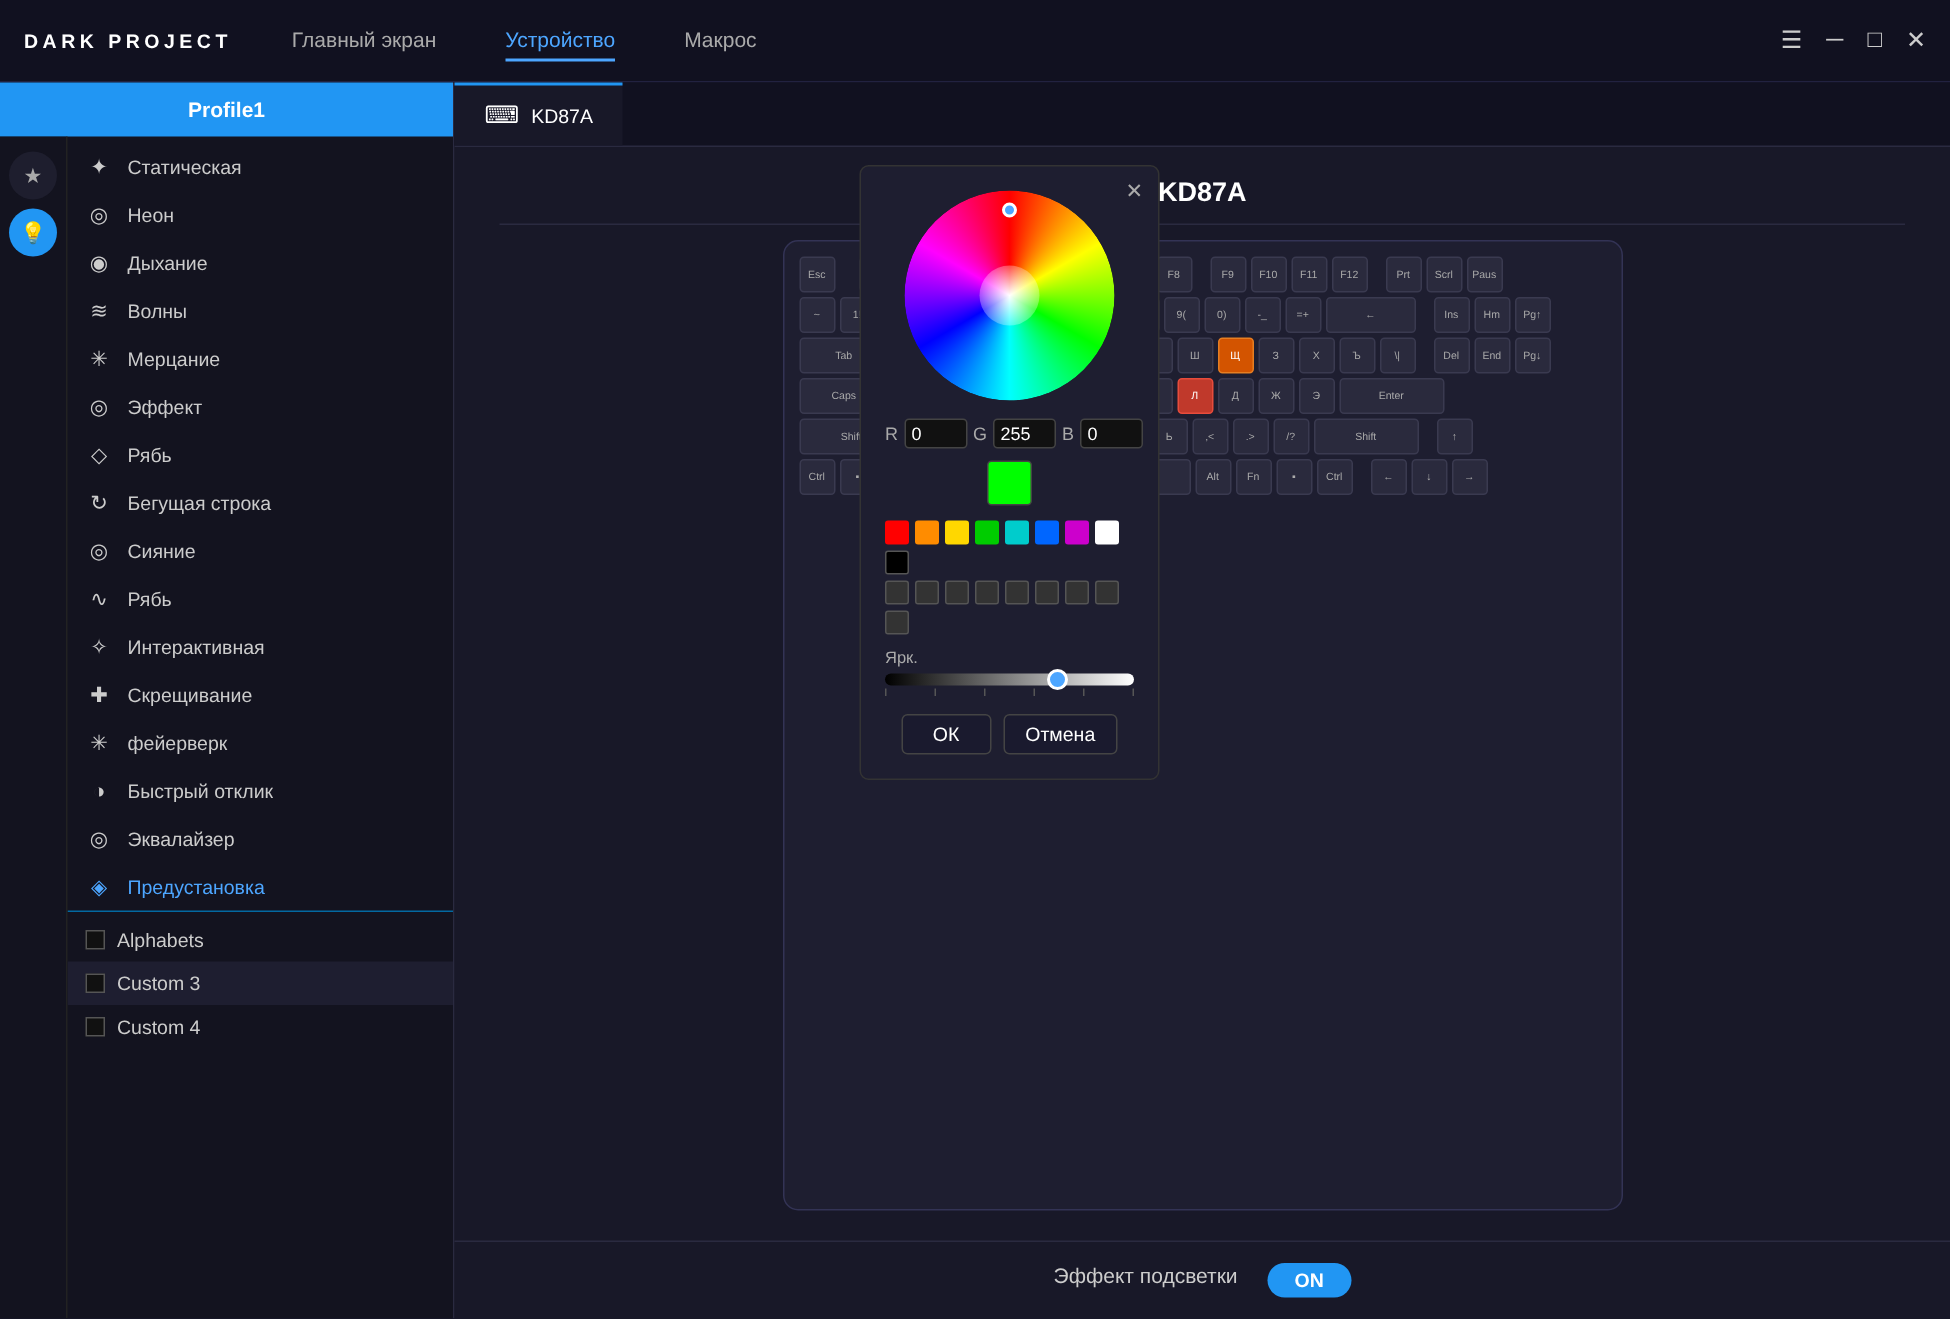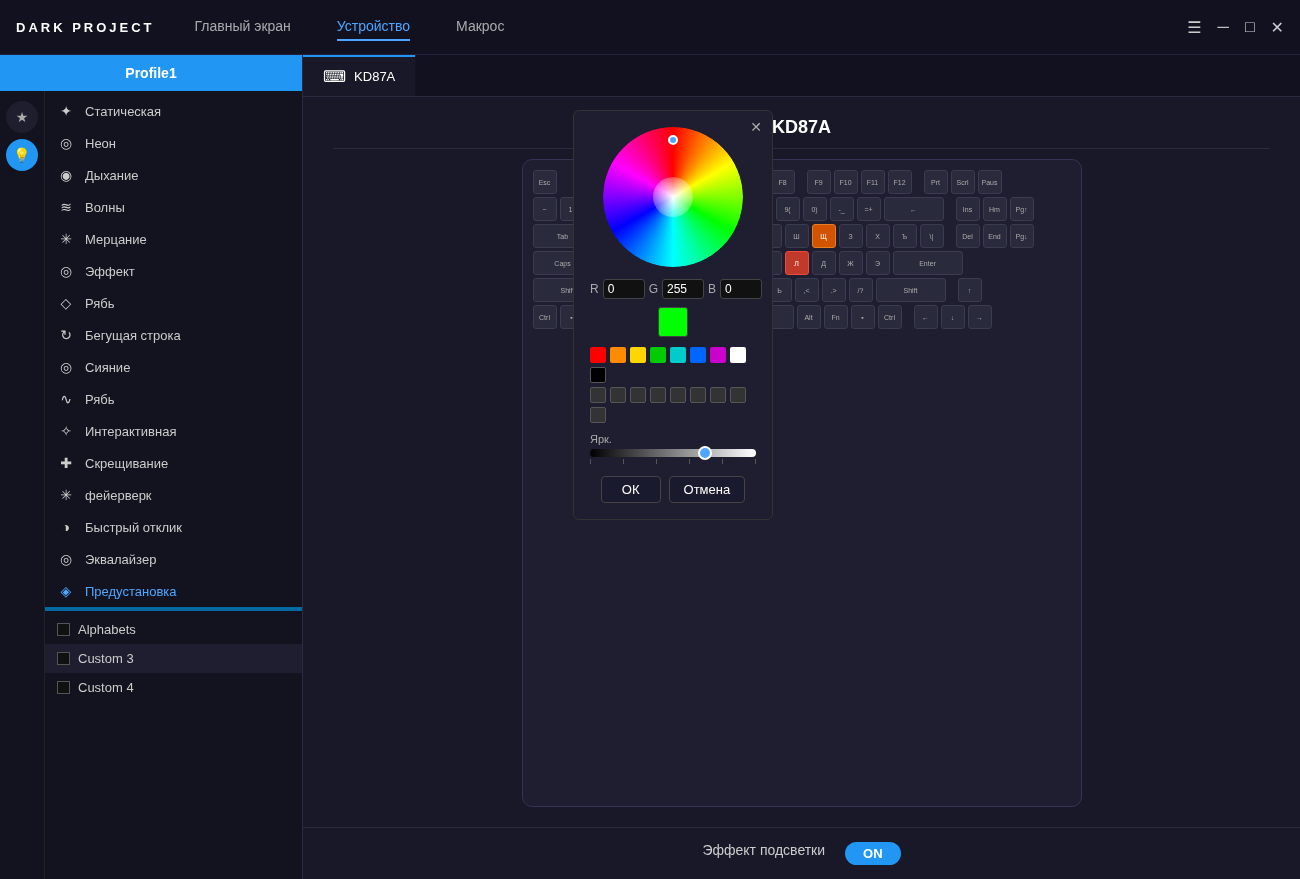--- a/index.html
+++ b/index.html
@@ -137,21 +137,21 @@
       align-items: center;
       justify-content: center;
       color: inherit;
       font-size: 14px;
       flex-shrink: 0;
     }
 
     
     .preset-section {
       padding: 4px 0;
-      border-top: 4px solid #0369a1;
+      border-top: 1px solid #0369a1;
     }
     .preset-item {
       display: flex;
       align-items: center;
       padding: 7px 12px;
       cursor: pointer;
       font-size: 13px;
       color: #ccc;
       gap: 8px;
     }

